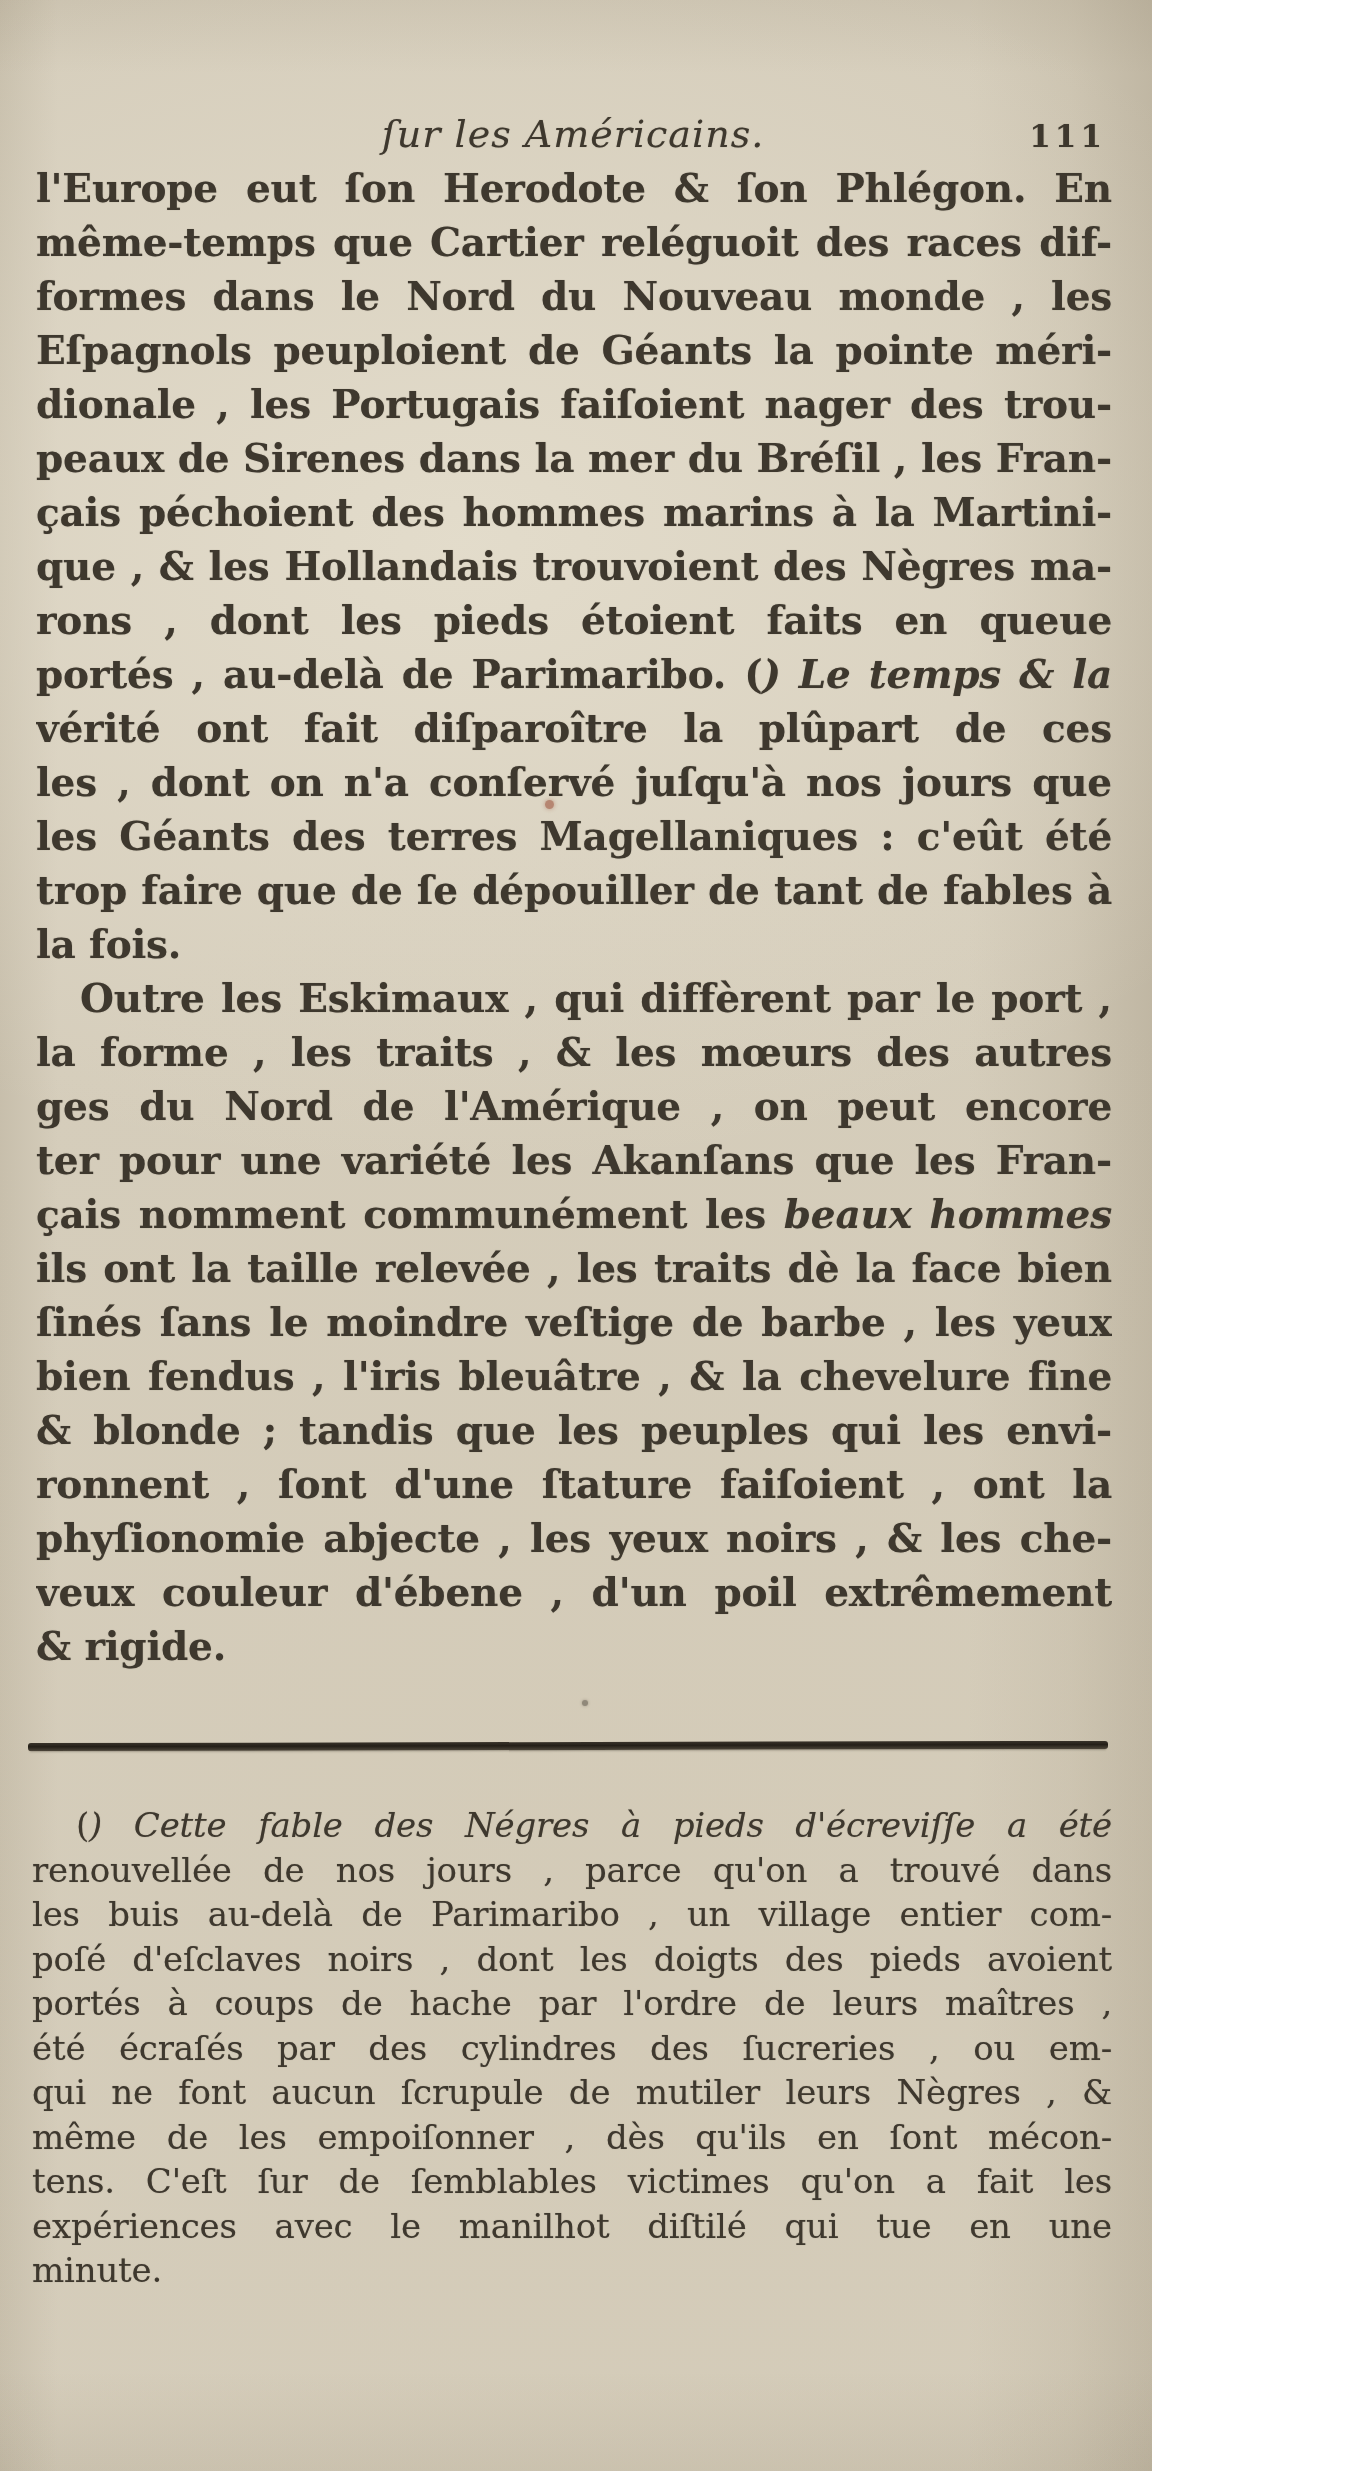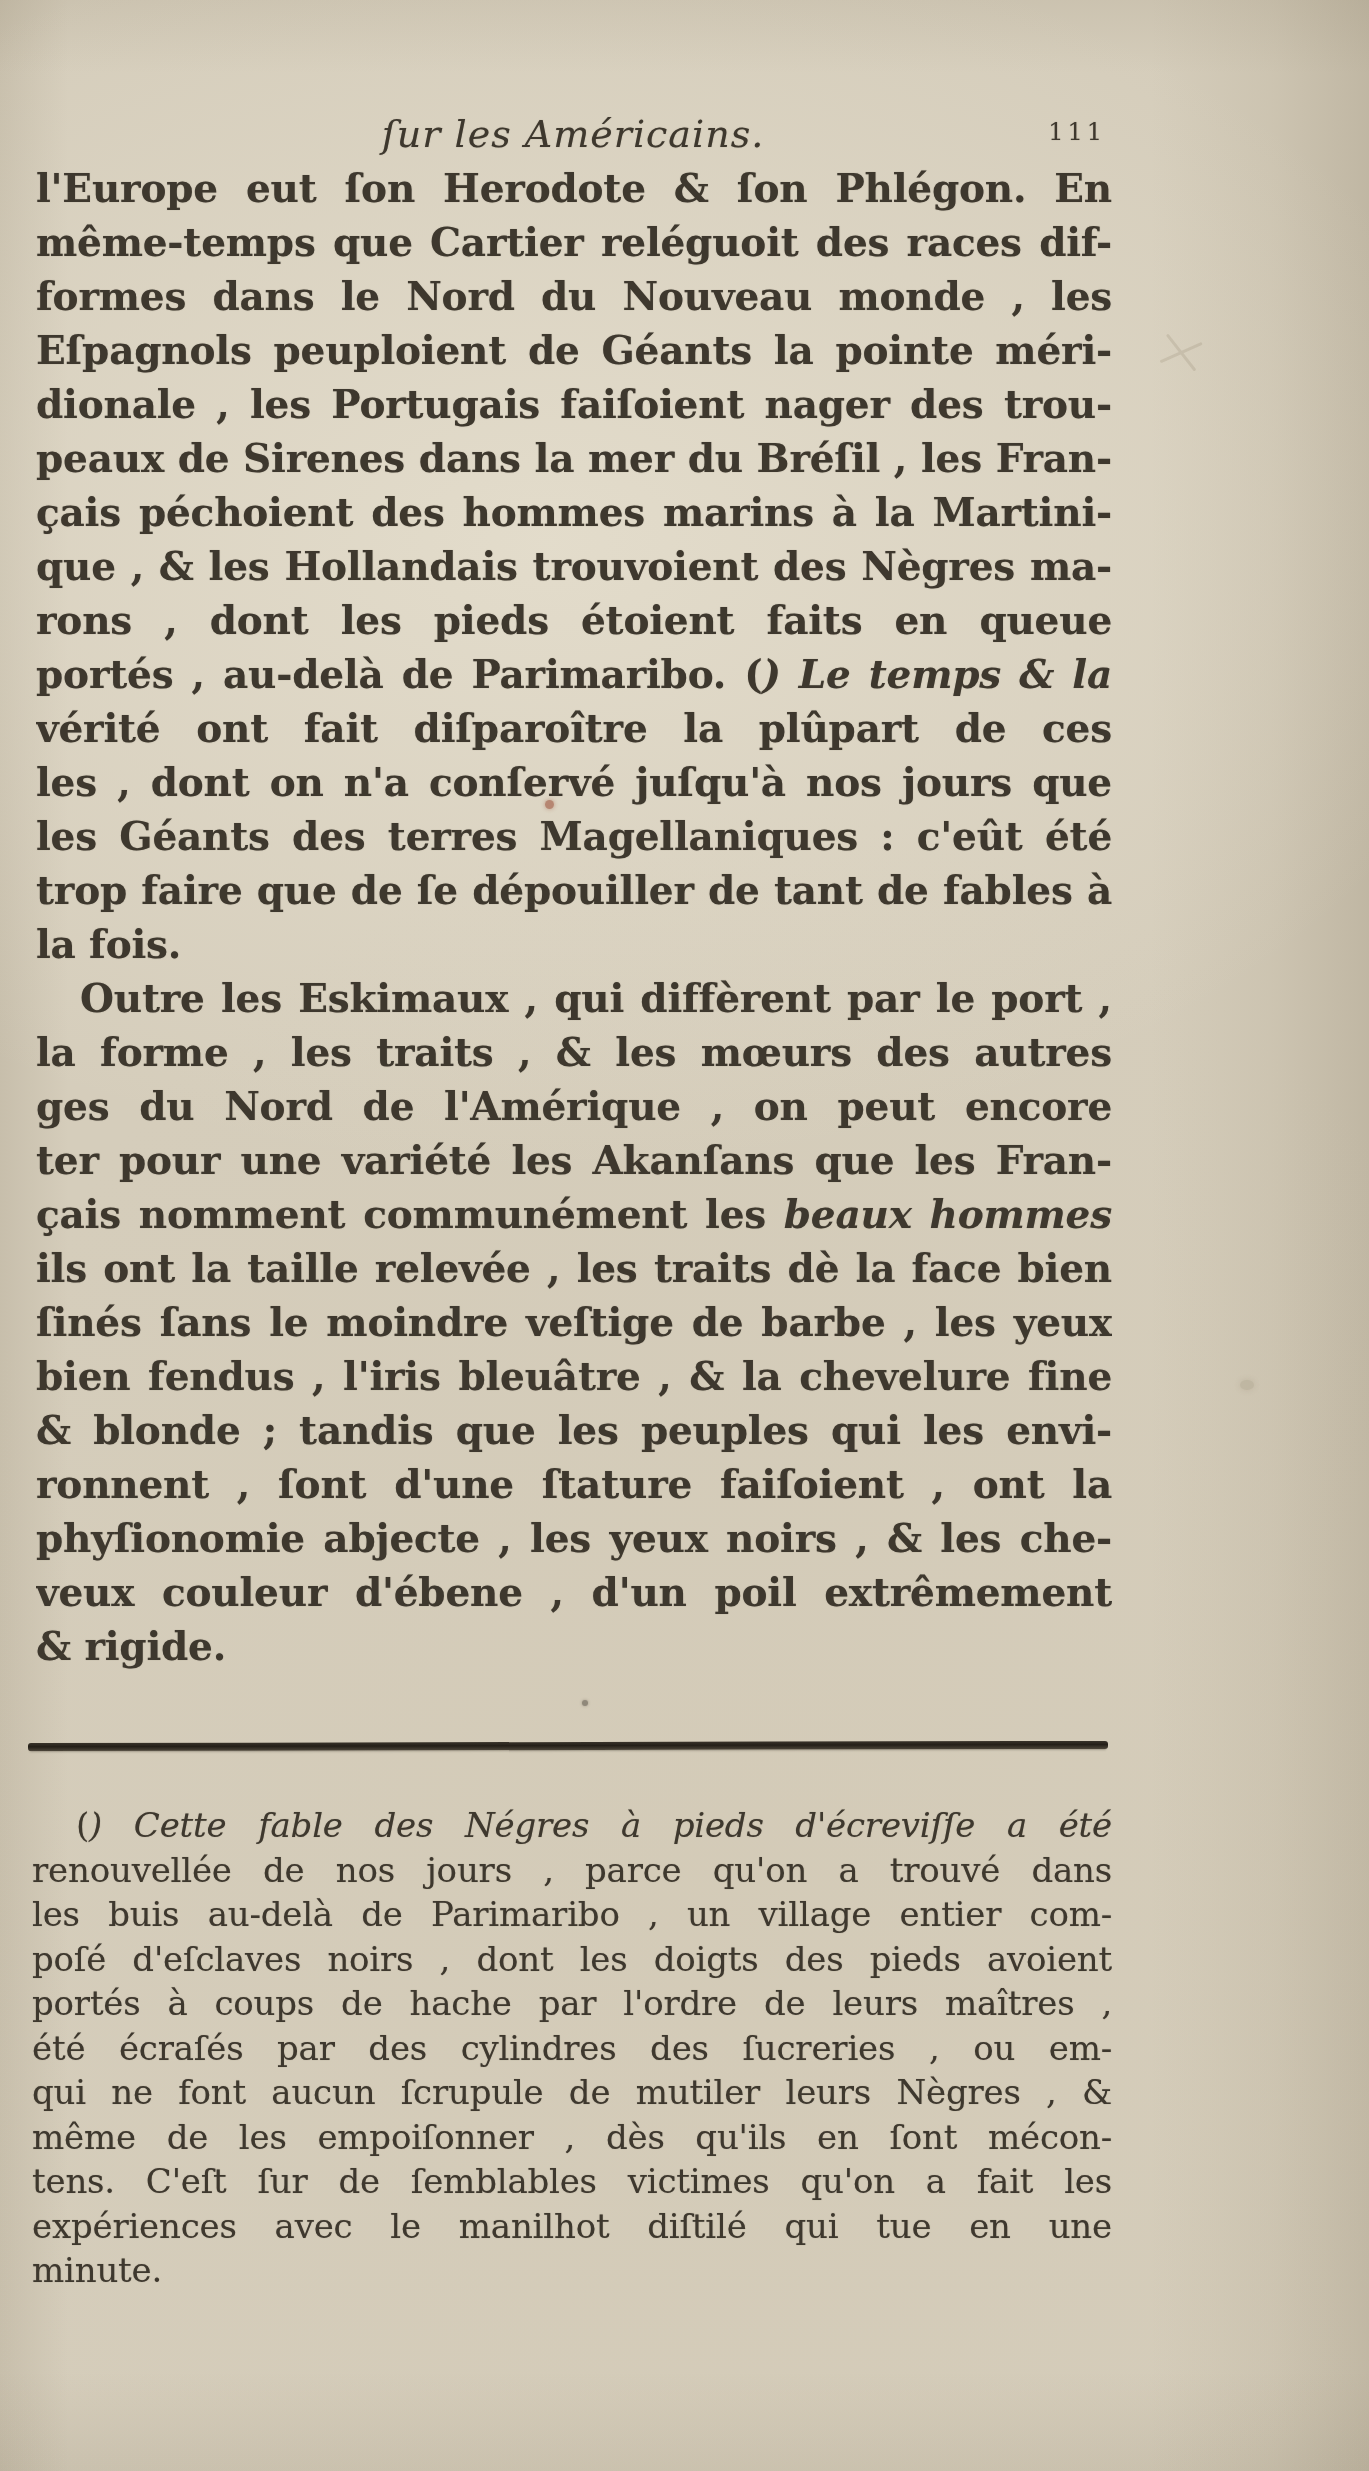--- a/index.html
+++ b/index.html
@@ -2,40 +2,40 @@
 <html><head>
 <meta charset="utf-8">
 <style>
   html, body { margin: 0; padding: 0; }
   body {
     width: 1369px; height: 2471px;
     font-family: "DejaVu Serif", "Liberation Serif", serif;
   }
   .page {
     position: relative;
-    width: 1369px; height: 2471px;
+    width: 1152px; height: 2471px;
     overflow: hidden;
     color: #3e382e;
     background:
       radial-gradient(1400px 900px at 40% 22%, rgba(238,232,216,.55), rgba(238,232,216,0) 70%),
       radial-gradient(1200px 1500px at 55% 78%, rgba(208,198,176,.30), rgba(208,198,176,0) 75%),
       linear-gradient(90deg, rgba(116,102,76,.14), rgba(116,102,76,0) 5%, rgba(116,102,76,0) 84%, rgba(128,114,86,.10) 93%, rgba(108,94,68,.20) 100%),
       linear-gradient(180deg, rgba(116,102,76,.10), rgba(116,102,76,0) 3%, rgba(116,102,76,0) 96%, rgba(116,102,76,.12) 100%),
       #d5cdbb;
   }
   .header, .main-text, .footnote { text-shadow: 0 0 1px rgba(62,56,46,.40); }
 
   .header { position: absolute; top: 112px; left: 34px; width: 1078px; height: 50px; }
   .running-title {
     display: block; text-align: center;
     font-style: italic; font-size: 38px; letter-spacing: 1px;
   }
   .page-number {
     position: absolute; right: 6px; top: 6px;
-    font-size: 24px; letter-spacing: 4px; font-weight: normal;
+    font-size: 31px; letter-spacing: 4px; font-weight: bold;
   }
 
   .main-text {
     position: absolute; top: 161px; left: 36px; width: 1076px;
     font-size: 39px; line-height: 54px; letter-spacing: -0.2px; font-weight: bold;
   }
   .main-text .line { height: 54px; }
 
   .line {
     overflow: hidden;

